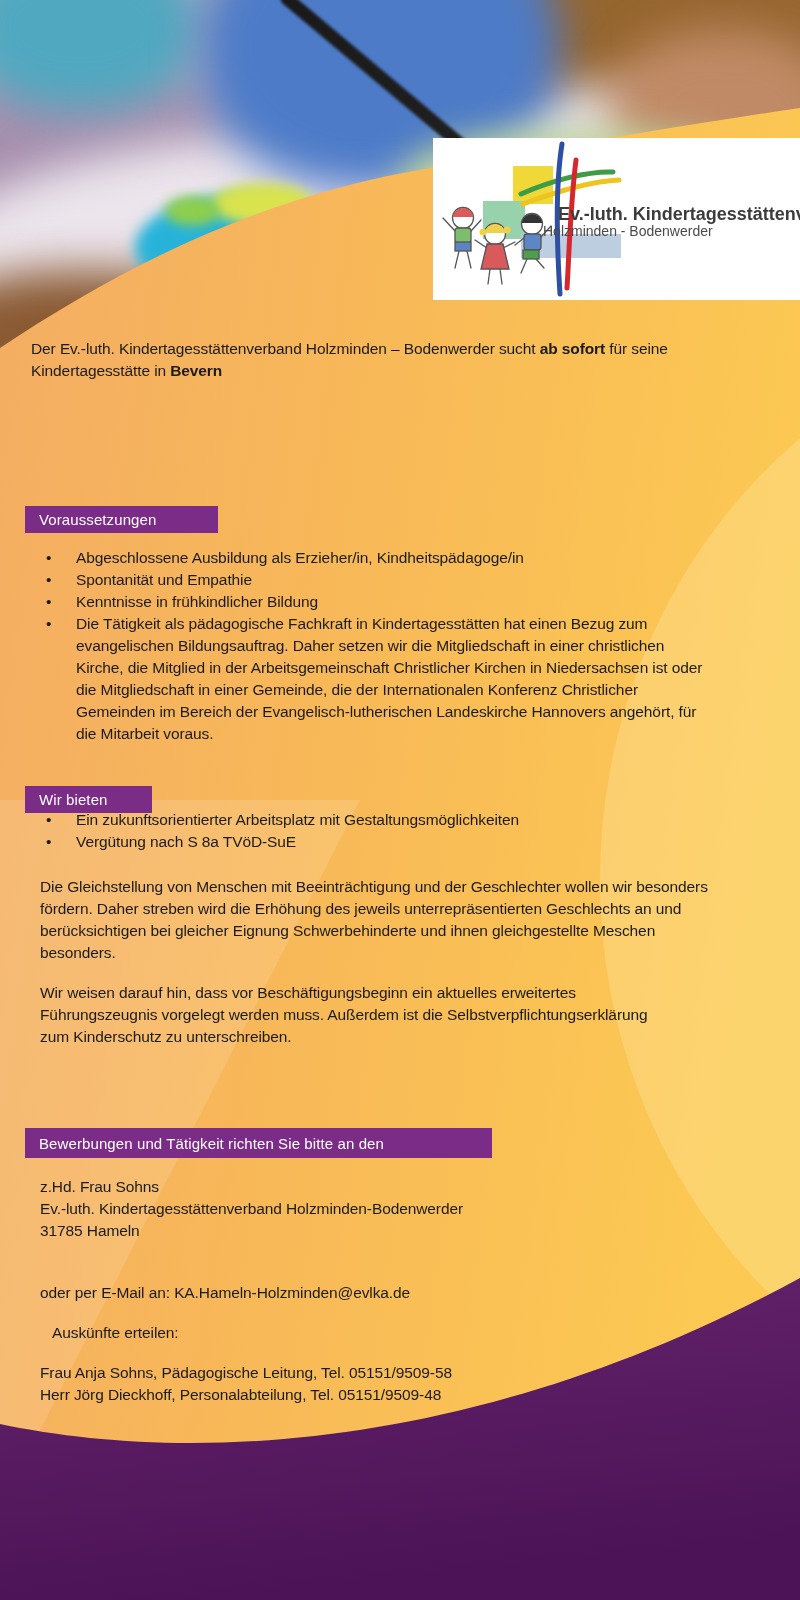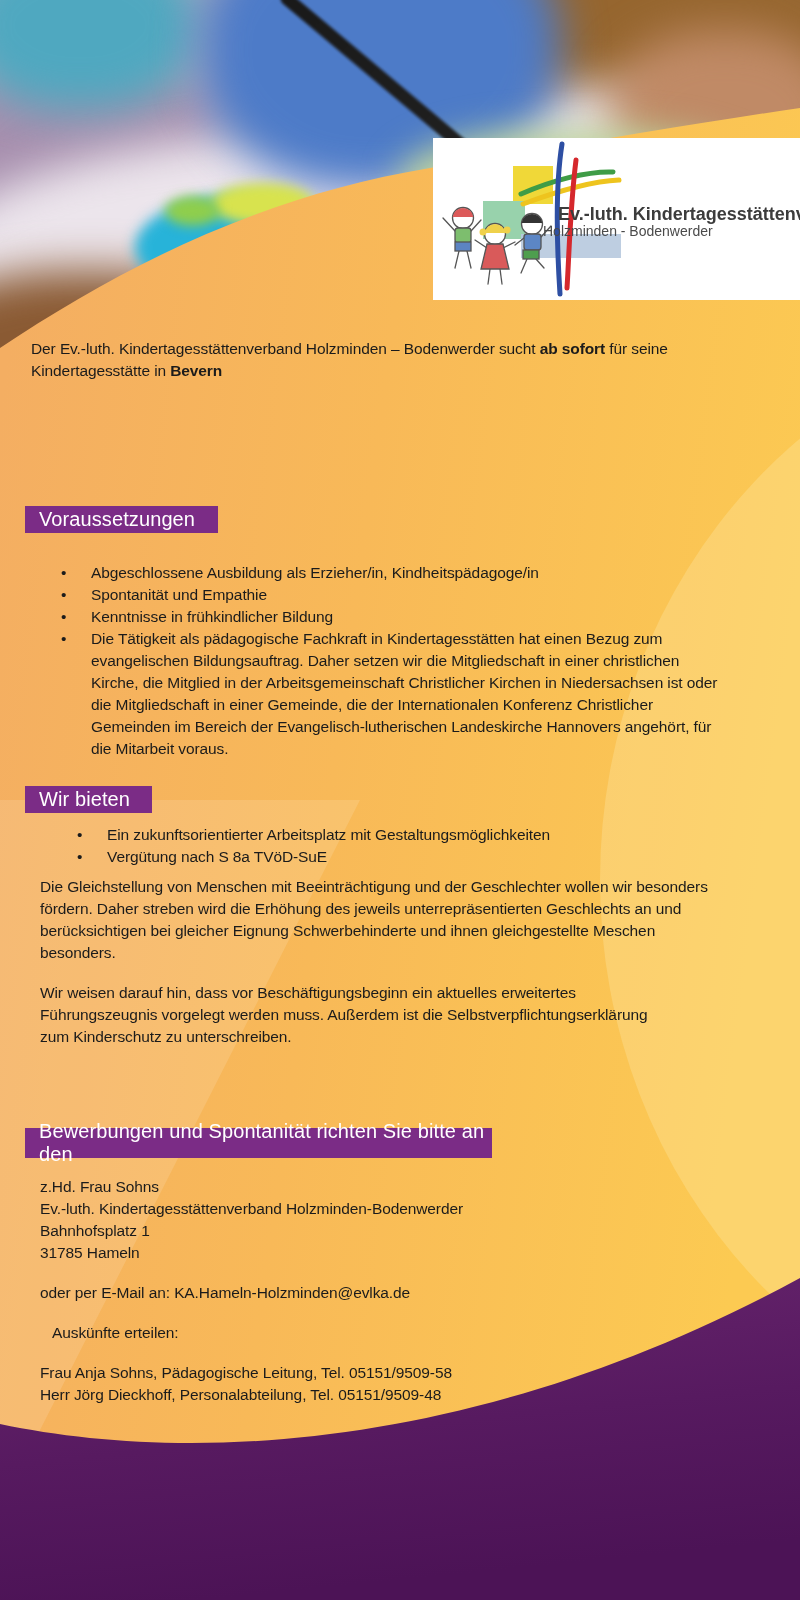--- a/index.html
+++ b/index.html
@@ -39,23 +39,23 @@
               background:#ffffff; overflow:hidden; }
   .logo-text1 { position:absolute; left:125px; top:66px; font-size:18px; font-weight:bold;
                 color:#3c3c3c; white-space:nowrap; }
   .logo-text2 { position:absolute; left:110px; top:85px; font-size:14px;
                 color:#4a4a4a; white-space:nowrap; }
   
   .abs { position:absolute; }
   .body-text { font-size:15.5px; line-height:22px; letter-spacing:-0.1px; }
   .b { font-weight:bold; }
   .bar { position:absolute; left:25px; background:#7b2c86; color:#ffffff;
-         display:flex; align-items:center; padding-left:14px; font-size:20px;
+         display:flex; align-items:center; padding-left:14px; font-size:15px;
          letter-spacing:0.1px; }
-  ul.blist { margin:16px; padding:0; list-style:none; }
+  ul.blist { margin:1px; padding:0; list-style:none; }
   ul.blist li { position:relative; padding-left:35px; line-height:22px; }
   ul.blist li::before { content:"•"; position:absolute; left:5px; top:0; }
   .line { white-space:nowrap; }
 </style>
 </head>
 <body>
 
 <div class="page">
 
   <div class="photo">
@@ -156,37 +156,36 @@
   <ul class="blist abs body-text" style="left:40px; top:546px; width:675px;">
     <li><span>Abgeschlossene Ausbildung als Erzieher/in, Kindheitspädagoge/in</span></li>
     <li><span>Spontanität und Empathie</span></li>
     <li><span>Kenntnisse in frühkindlicher Bildung</span></li>
     <li style="width:640px;"><span>Die Tätigkeit als pädagogische Fachkraft in Kindertagesstätten hat einen Bezug zum evangelischen Bildungsauftrag. Daher setzen wir die Mitgliedschaft in einer christlichen Kirche, die Mitglied in der Arbeitsgemeinschaft Christlicher Kirchen in Niedersachsen ist oder die Mitgliedschaft in einer Gemeinde, die der Internationalen Konferenz Christlicher Gemeinden im Bereich der Evangelisch-lutherischen Landeskirche Hannovers angehört, für die Mitarbeit voraus.</span></li>
   </ul>
 
   <div class="bar" style="top:786px; width:113px; height:27px;">
     <span>Wir bieten</span>
   </div>
-  <ul class="blist abs body-text" style="left:56px; top:808px; width:675px;">
+  <ul class="blist abs body-text" style="left:40px; top:808px; width:675px;">
     <li><span>Ein zukunftsorientierter Arbeitsplatz mit Gestaltungsmöglichkeiten</span></li>
     <li><span>Vergütung nach S 8a TVöD-SuE</span></li>
   </ul>
 
   <div class="abs body-text" style="left:40px; top:876px; width:690px;">Die Gleichstellung von Menschen mit Beeinträchtigung und der Geschlechter wollen wir besonders fördern. Daher streben wird die Erhöhung des jeweils unterrepräsentierten Geschlechts an und berücksichtigen bei gleicher Eignung Schwerbehinderte und ihnen gleichgestellte Meschen besonders.</div>
 
   <div class="abs body-text" style="left:40px; top:982px; width:640px;">Wir weisen darauf hin, dass vor Beschäftigungsbeginn ein aktuelles erweitertes Führungszeugnis vorgelegt werden muss. Außerdem ist die Selbstverpflichtungserklärung zum Kinderschutz zu unterschreiben.</div>
 
   <div class="bar" style="top:1128px; width:453px; height:30px;">
-    <span>Bewerbungen und Spontanität richten Sie bitte an den</span>
+    <span>Bewerbungen und Tätigkeit richten Sie bitte an den</span>
   </div>
 
   <div class="abs body-text" style="left:40px; top:1176px; width:700px;">
     <div class="line">z.Hd. Frau Sohns</div>
     <div class="line">Ev.-luth. Kindertagesstättenverband Holzminden-Bodenwerder</div>
-    <div class="line">Bahnhofsplatz 1</div>
     <div class="line">31785 Hameln</div>
   </div>
 
   <div class="abs body-text" style="left:40px; top:1282px; width:700px;">
     <span>oder per E-Mail an: </span><span>KA.Hameln-Holzminden@evlka.de</span>
   </div>
 
   <div class="abs body-text" style="left:52px; top:1322px; width:700px;">Auskünfte erteilen:</div>
 
   <div class="abs body-text" style="left:40px; top:1362px; width:700px;">

